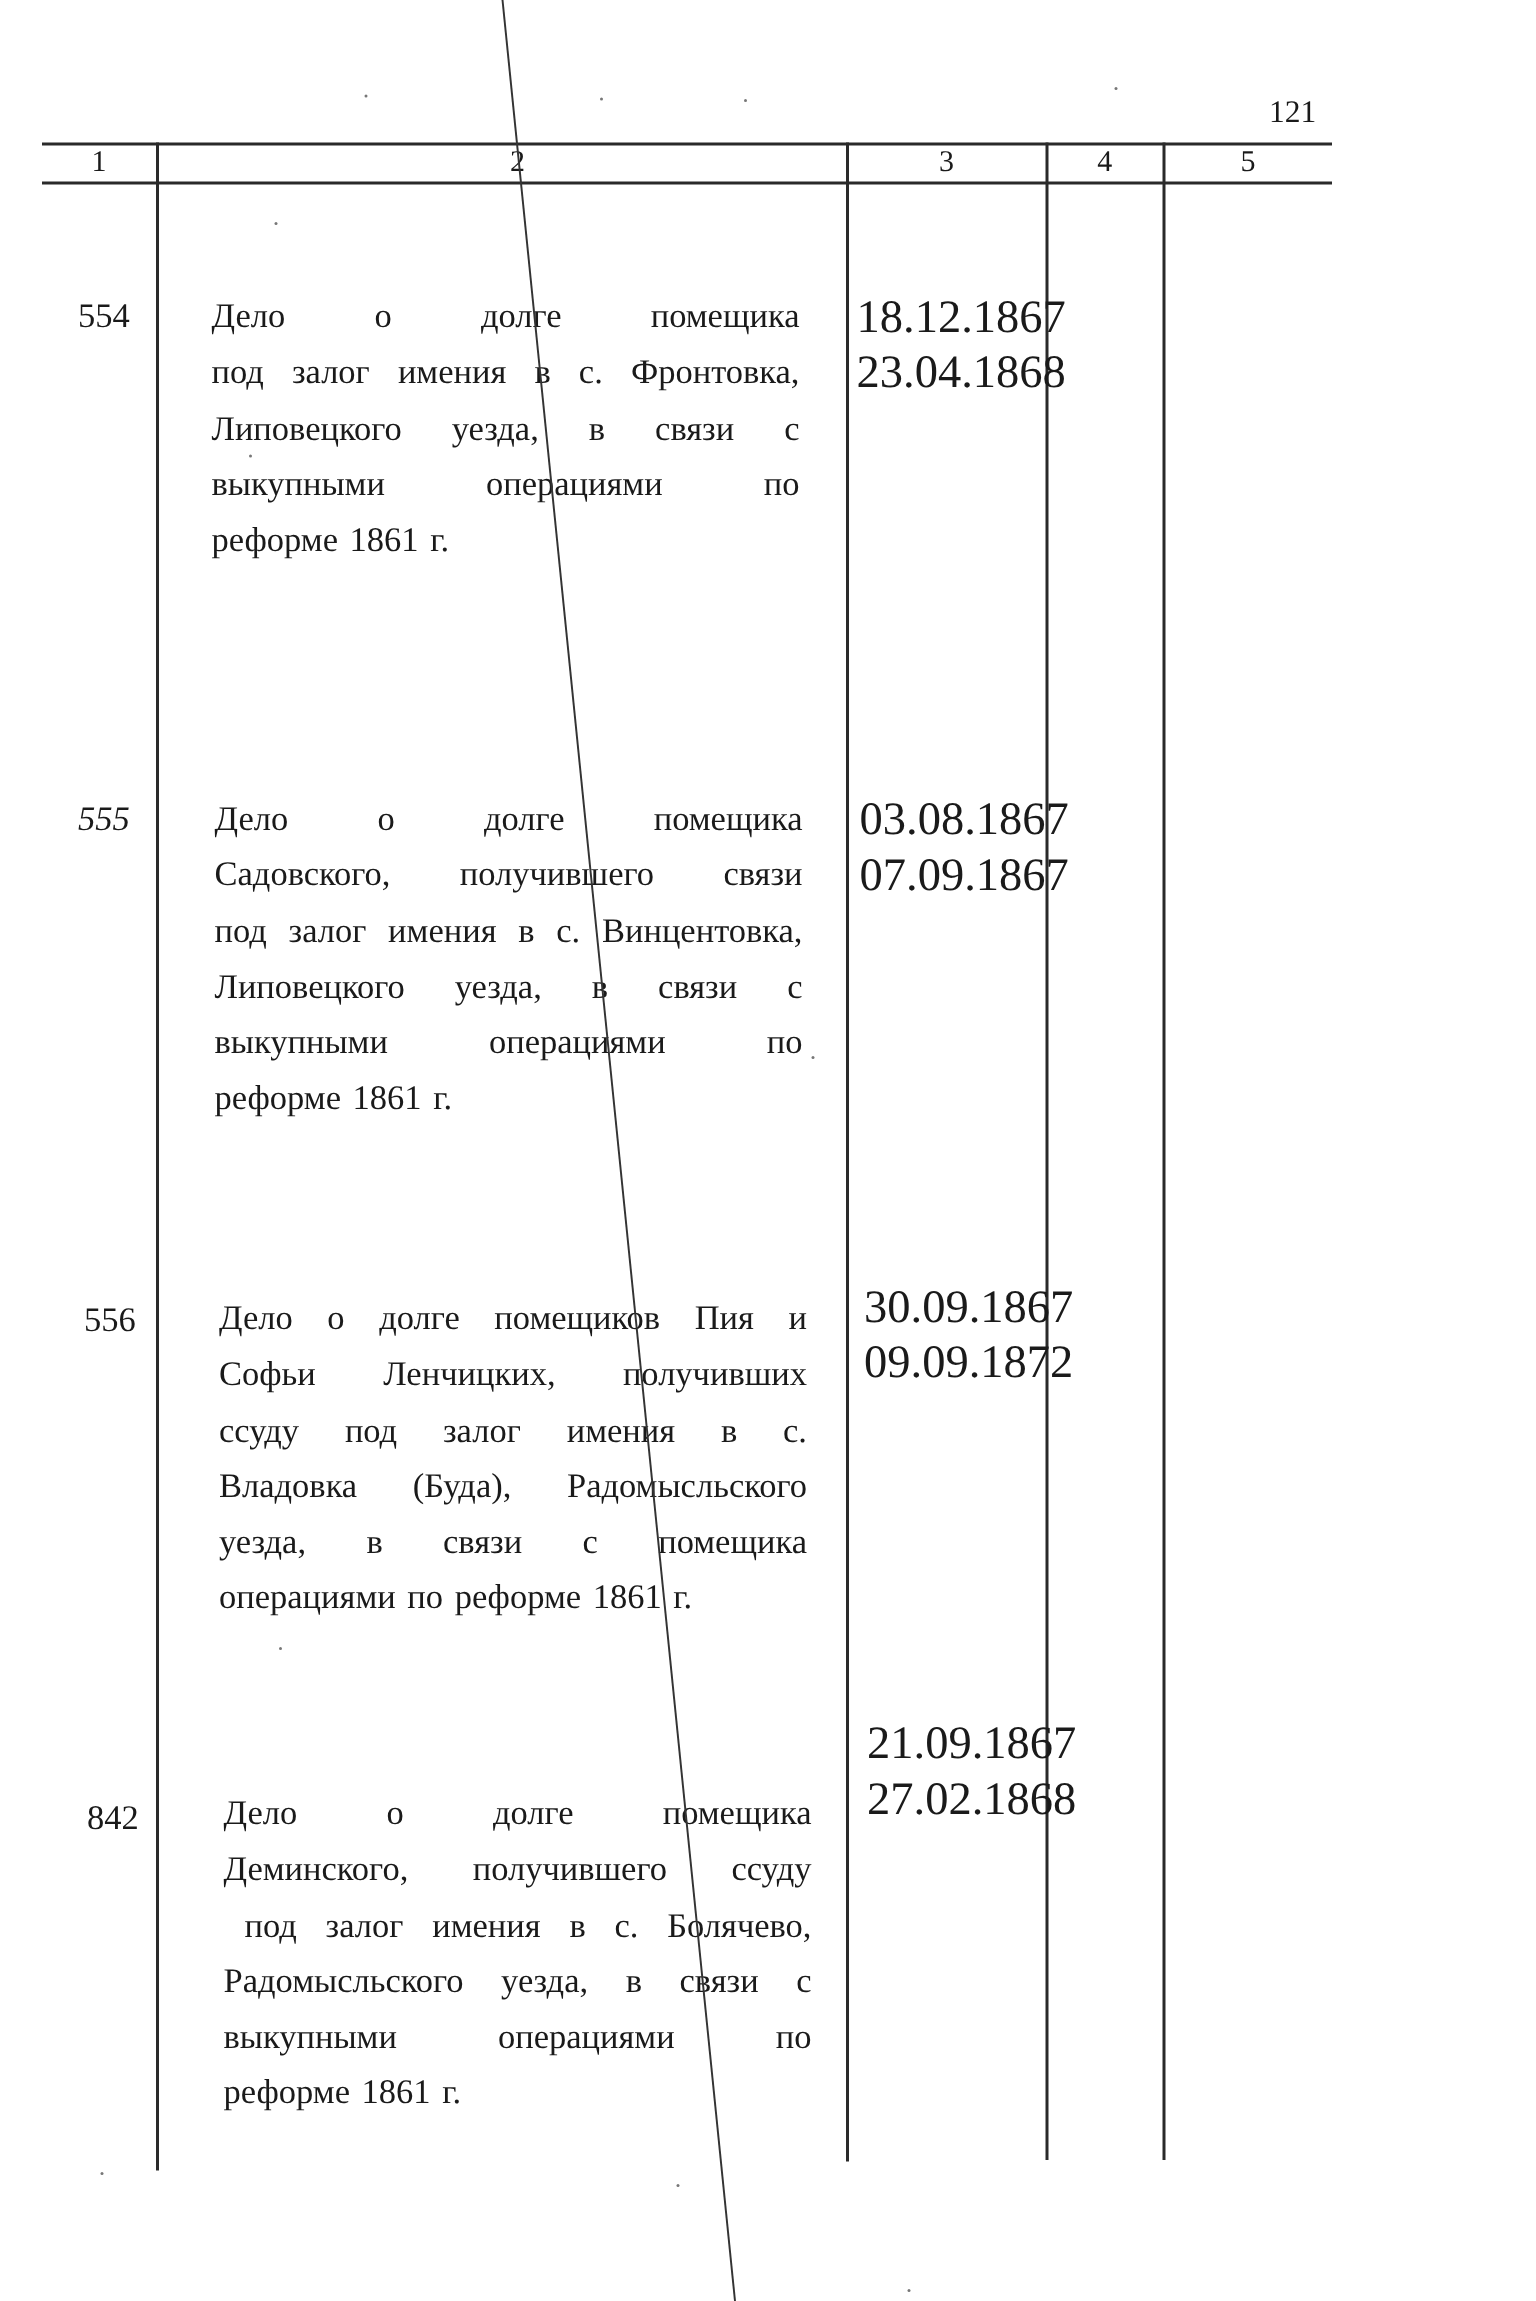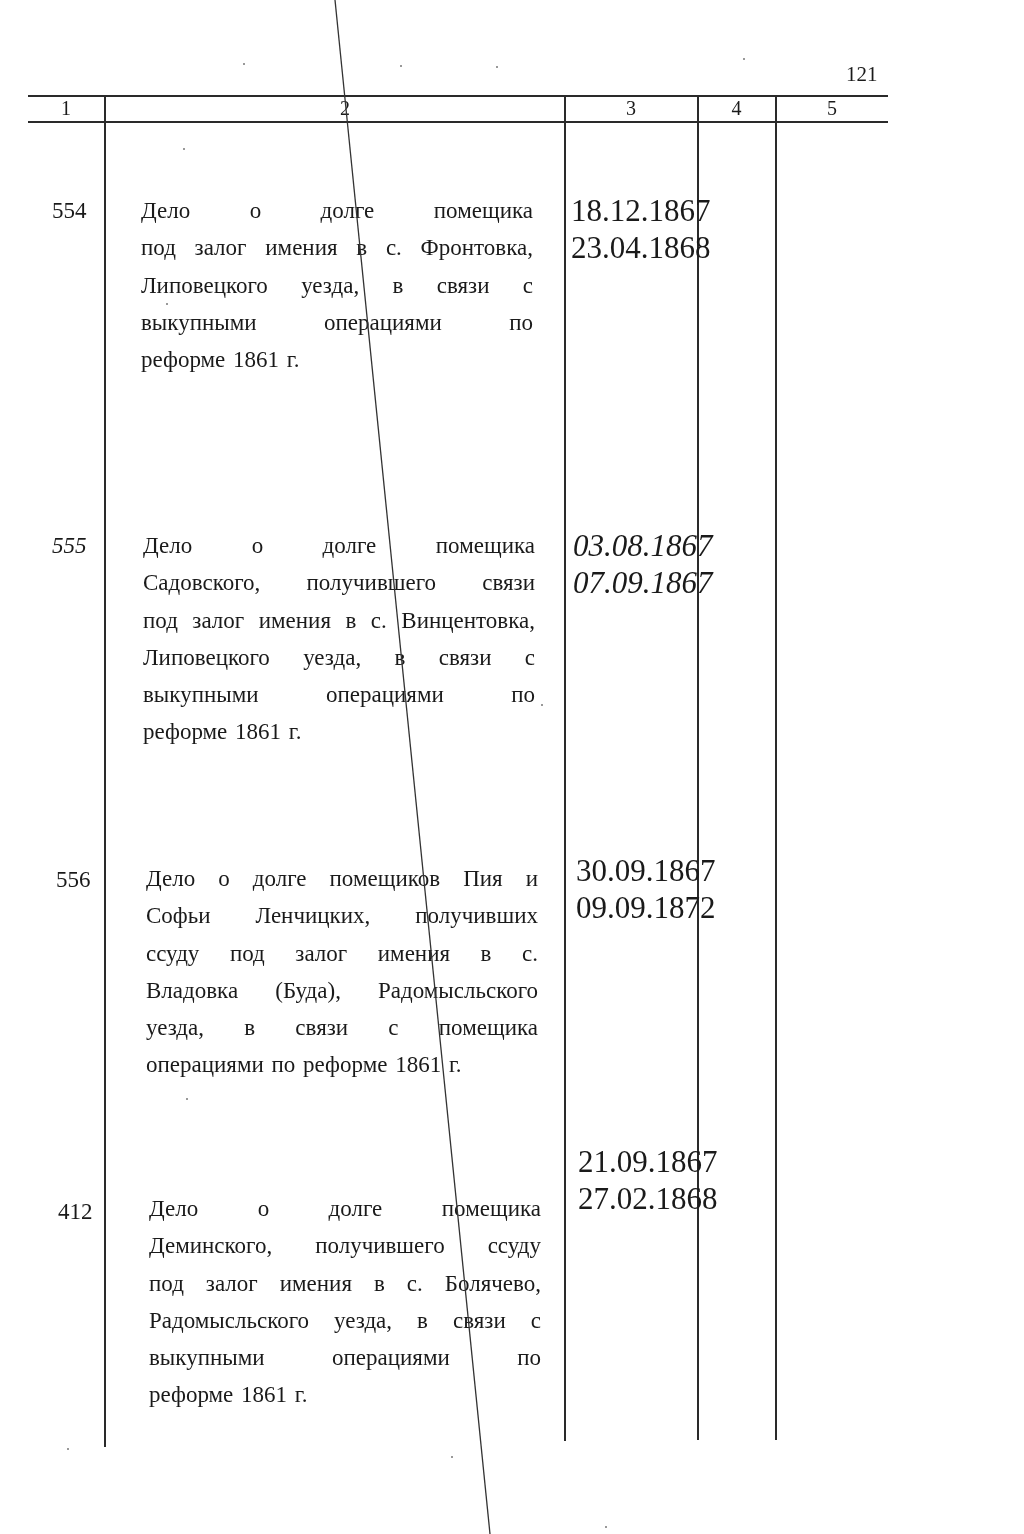--- a/index.html
+++ b/index.html
@@ -110,21 +110,21 @@
 <div>
   <div class="row-num" style="top:533px;font-style:italic;">555</div>
   <div class="row-title" style="left:143px; top:527px;">
     <span style="display: block; text-align: justify; text-align-last: justify;">Дело о долге помещика</span>
     <span style="display: block; text-align: justify; text-align-last: justify;">Садовского, получившего связи</span>
     <span style="display: block; text-align: justify; text-align-last: justify;">под залог имения в с. Винцентовка,</span>
     <span style="display: block; text-align: justify; text-align-last: justify;">Липовецкого уезда, в связи с</span>
     <span style="display: block; text-align: justify; text-align-last: justify;">выкупными операциями по</span>
     <span style="display: block; text-align: justify; text-align-last: left;">реформе 1861 г.</span>
   </div>
-  <div class="row-dates" style="left:573px; top:527px;font-style:italic;">
+  <div class="row-dates" style="left:573px; top:527px;">
     <div>03.08.1867</div>
     <div>07.09.1867</div>
   </div>
 </div>
 
 <div>
   <div class="row-num" style="top:867px; left:56px;">556</div>
   <div class="row-title" style="left:146px; top:860px;">
     <span style="display: block; text-align: justify; text-align-last: justify;">Дело о долге помещиков Пия и</span>
     <span style="display: block; text-align: justify; text-align-last: justify;">Софьи Ленчицких, получивших</span>
@@ -133,25 +133,25 @@
     <span style="display: block; text-align: justify; text-align-last: justify;">уезда, в связи с помещика</span>
     <span style="display: block; text-align: justify; text-align-last: left;">операциями по реформе 1861 г.</span>
   </div>
   <div class="row-dates" style="left:576px; top:852px;">
     <div>30.09.1867</div>
     <div>09.09.1872</div>
   </div>
 </div>
 
 <div>
-  <div class="row-num" style="top:1199px; left:58px;">412</div>
+  <div class="row-num" style="top:1199px; left:58px;">842</div>
   <div class="row-title" style="left:149px; top:1190px;">
     <span style="display: block; text-align: justify; text-align-last: justify;">Дело о долге помещика</span>
     <span style="display: block; text-align: justify; text-align-last: justify;">Деминского, получившего ссуду</span>
-    <span style="display: block; text-align: justify; text-align-last: justify;">под залог имения в с. Болячево,</span>
+    <span style="display: block; text-align: justify; text-align-last: justify; margin-left: 14px;">под залог имения в с. Болячево,</span>
     <span style="display: block; text-align: justify; text-align-last: justify;">Радомысльского уезда, в связи с</span>
     <span style="display: block; text-align: justify; text-align-last: justify;">выкупными операциями по</span>
     <span style="display: block; text-align: justify; text-align-last: left;">реформе 1861 г.</span>
   </div>
   <div class="row-dates" style="left:578px; top:1143px;">
     <div>21.09.1867</div>
     <div>27.02.1868</div>
   </div>
 </div>
 

